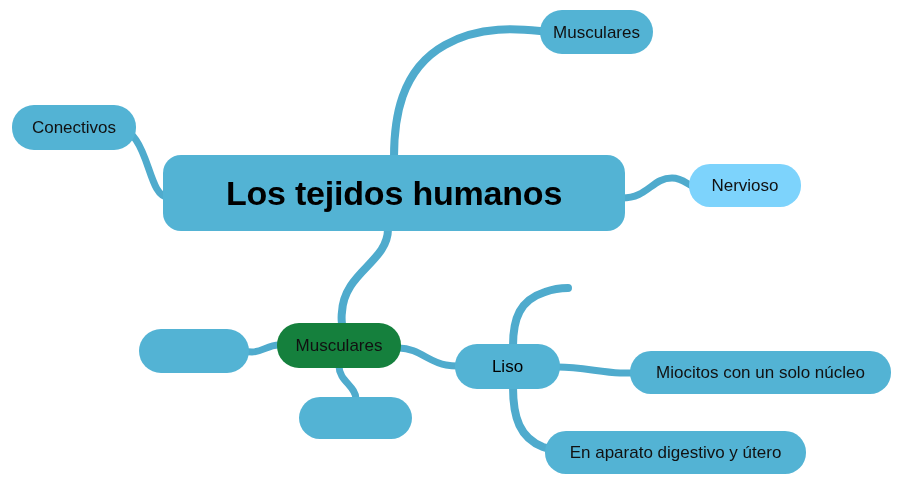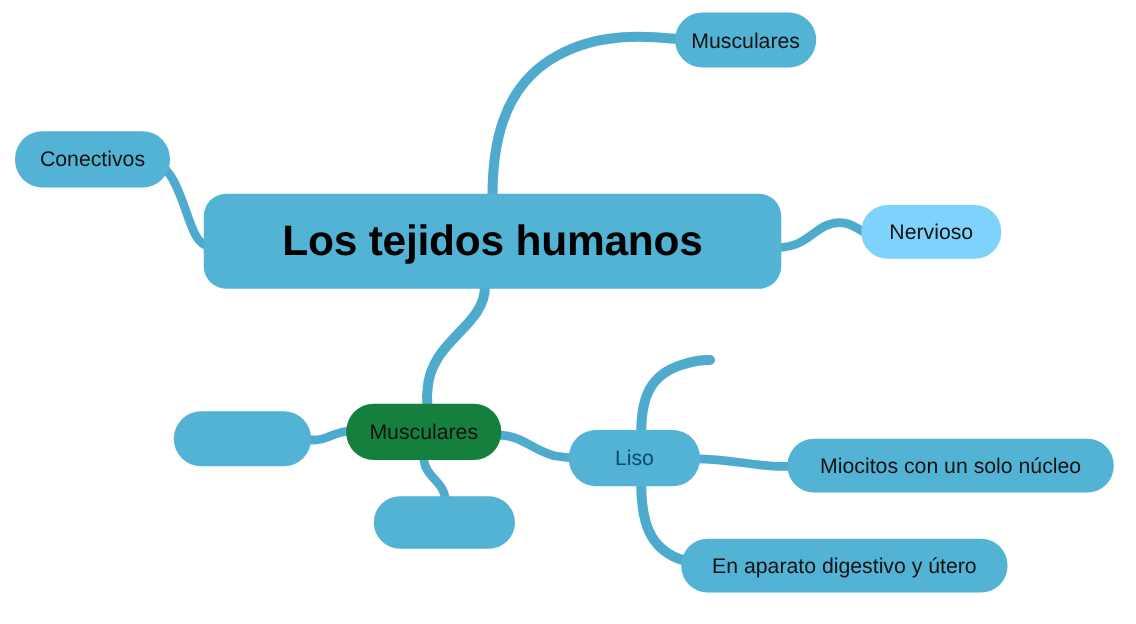--- a/index.html
+++ b/index.html
@@ -71,21 +71,21 @@
     </div>
     <div class="node" style="left: 277px; top: 323px; width: 124px; height: 45px; border-radius: 22px; background: #15803d; font-size: 17px; color: rgb(17, 17, 17); justify-content: center;">
       <span class="node-label">Musculares</span>
     </div>
     <div class="node" style="left: 139px; top: 329px; width: 110px; height: 44px; border-radius: 22px; background: rgb(83, 179, 212); font-size: 17px; color: rgb(17, 17, 17);">
       <span class="node-label"></span>
     </div>
     <div class="node" style="left: 299px; top: 397px; width: 113px; height: 42px; border-radius: 21px; background: rgb(83, 179, 212); font-size: 17px; color: rgb(17, 17, 17);">
       <span class="node-label"></span>
     </div>
-    <div class="node" style="left: 455px; top: 344px; width: 105px; height: 45px; border-radius: 22px; background: rgb(83, 179, 212); font-size: 17px; color: #0c4a6e;">
+    <div class="node" style="left: 455px; top: 344px; width: 105px; height: 45px; border-radius: 22px; background: rgb(83, 179, 212); font-size: 17px; color: #000000;">
       <span class="node-label">Liso</span>
     </div>
     <div class="node" style="left: 630px; top: 351px; width: 261px; height: 43px; border-radius: 21px; background: rgb(83, 179, 212); font-size: 17px; color: rgb(17, 17, 17);">
       <span class="node-label">Miocitos con un solo núcleo</span>
     </div>
     <div class="node" style="left: 545px; top: 431px; width: 261px; height: 43px; border-radius: 21px; background: rgb(83, 179, 212); font-size: 17px; color: rgb(17, 17, 17);">
       <span class="node-label">En aparato digestivo y útero</span>
     </div>
   </div>
 

